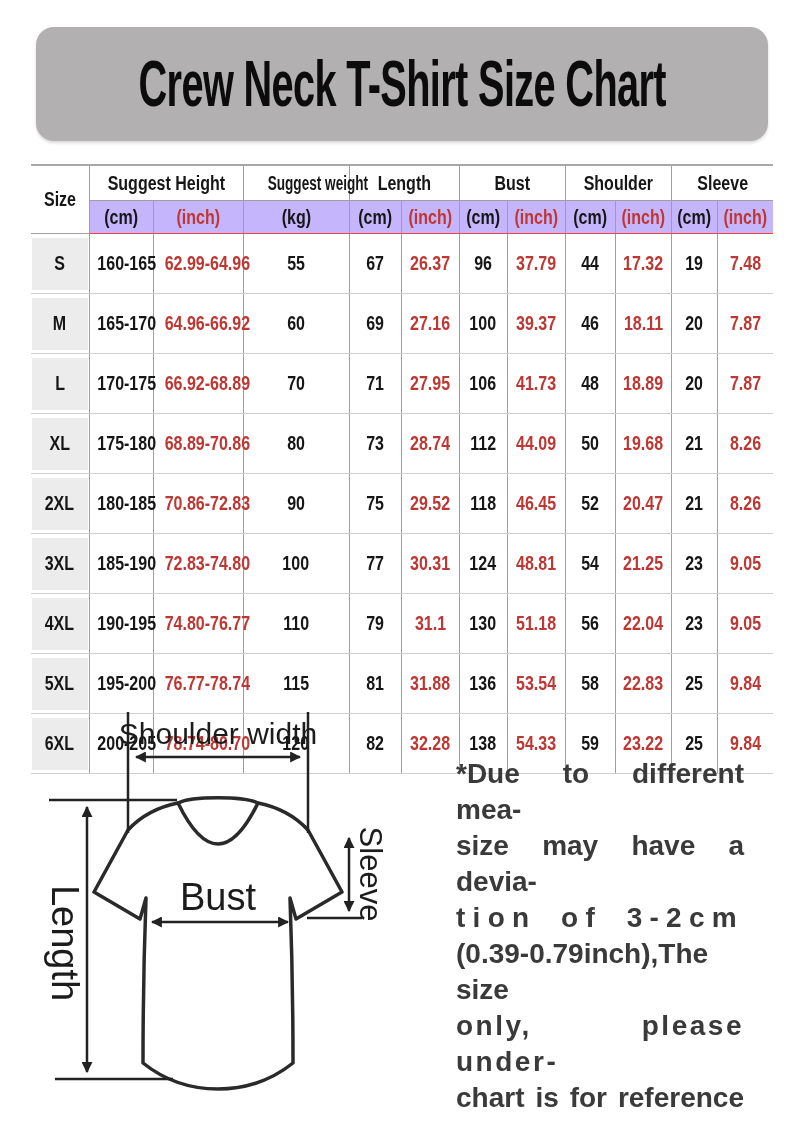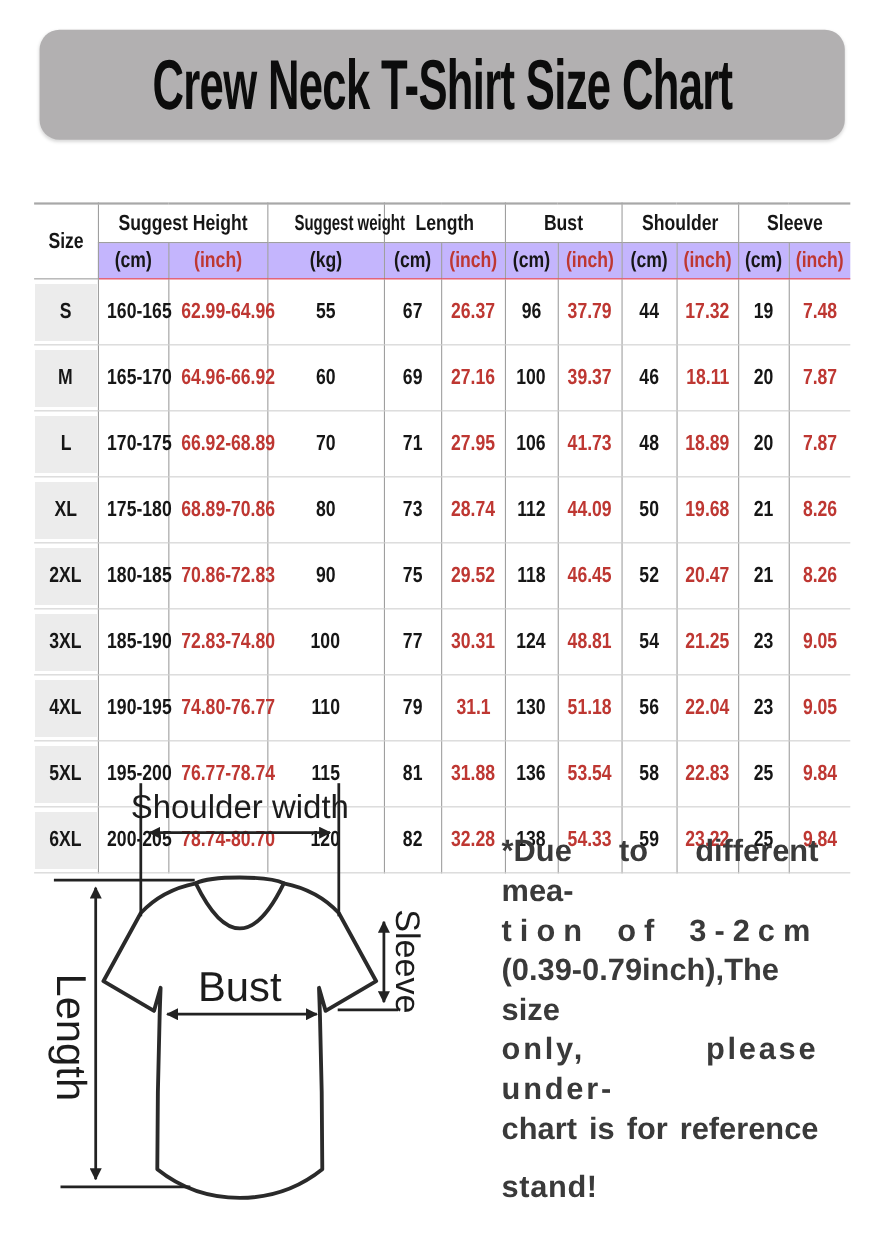--- a/index.html
+++ b/index.html
@@ -2,37 +2,36 @@
 <html><head>
 <meta charset="utf-8">
 <style>
   html,body{margin:0;padding:0;}
   body{
     width:804px;height:1122px;position:relative;background:#ffffff;
     font-family:"Liberation Sans", sans-serif;overflow:hidden;
   }
   
   .banner{
-    position:absolute;left:36px;top:27px;width:732px;height:100px;
+    position:absolute;left:36px;top:27px;width:732px;height:114px;
     background:#b2b0b1;border-radius:18px;
     display:flex;align-items:center;justify-content:center;
     box-shadow:0 2px 3px rgba(0,0,0,.15);
   }
   .banner-title{
     font-size:64px;font-weight:700;color:#0c0c0c;letter-spacing:-1px;
     white-space:nowrap;display:inline-block;
     transform:scaleX(.62);transform-origin:center center;
   }
   
   table.size-table{
     position:absolute;left:31px;top:164px;width:742px;
     border-collapse:collapse;table-layout:fixed;
     border-top:2px solid #a8a8a8;
     color:#161616;
-    margin-top:20px;
   }
   .size-table th,.size-table td{
     padding:0;text-align:center;vertical-align:middle;
     border-right:1px solid #9f9f9f;white-space:nowrap;overflow:visible;
     font-weight:700;font-size:20px;
   }
   .size-table th:last-child,.size-table td:last-child{border-right:none;}
   .size-table tr.group-row th{height:34px;border-bottom:1px solid #9f9f9f;background:#fff;}
   .size-table tr.unit-row th{height:32px;border-bottom:1px solid #ef4444;background:#c4b5fd;}
   .size-table tbody th,.size-table tbody td{height:51px;border-bottom:1px solid #cfcfcf;background:#fff;}
@@ -261,18 +260,19 @@
   <text x="218" y="210" text-anchor="middle" font-size="38">Bust</text>
   <line x1="152" y1="222" x2="288" y2="222" stroke="#222" stroke-width="2.5" marker-start="url(#ah)" marker-end="url(#ah)"></line>
 
   <line x1="349" y1="138" x2="349" y2="211" stroke="#222" stroke-width="2.5" marker-start="url(#ah)" marker-end="url(#ah)"></line>
   <line x1="307" y1="218" x2="362" y2="218" stroke="#222" stroke-width="2.5"></line>
   <text transform="translate(360,174) rotate(90)" text-anchor="middle" font-size="31">Sleeve</text>
 </svg>
 
 <div class="disclaimer">
     <div class="disc-line">*Due to different mea-</div>
+    <div class="disc-line">size may have a devia-</div>
     <div class="disc-line spread">tion of 3-2cm</div>
     <div class="disc-line">(0.39-0.79inch),The size</div>
     <div class="disc-line spread-sm">only, please under-</div>
     <div class="disc-line">chart is for reference</div>
     <div class="disc-line last">stand!</div>
   </div>
 
 </body></html>

